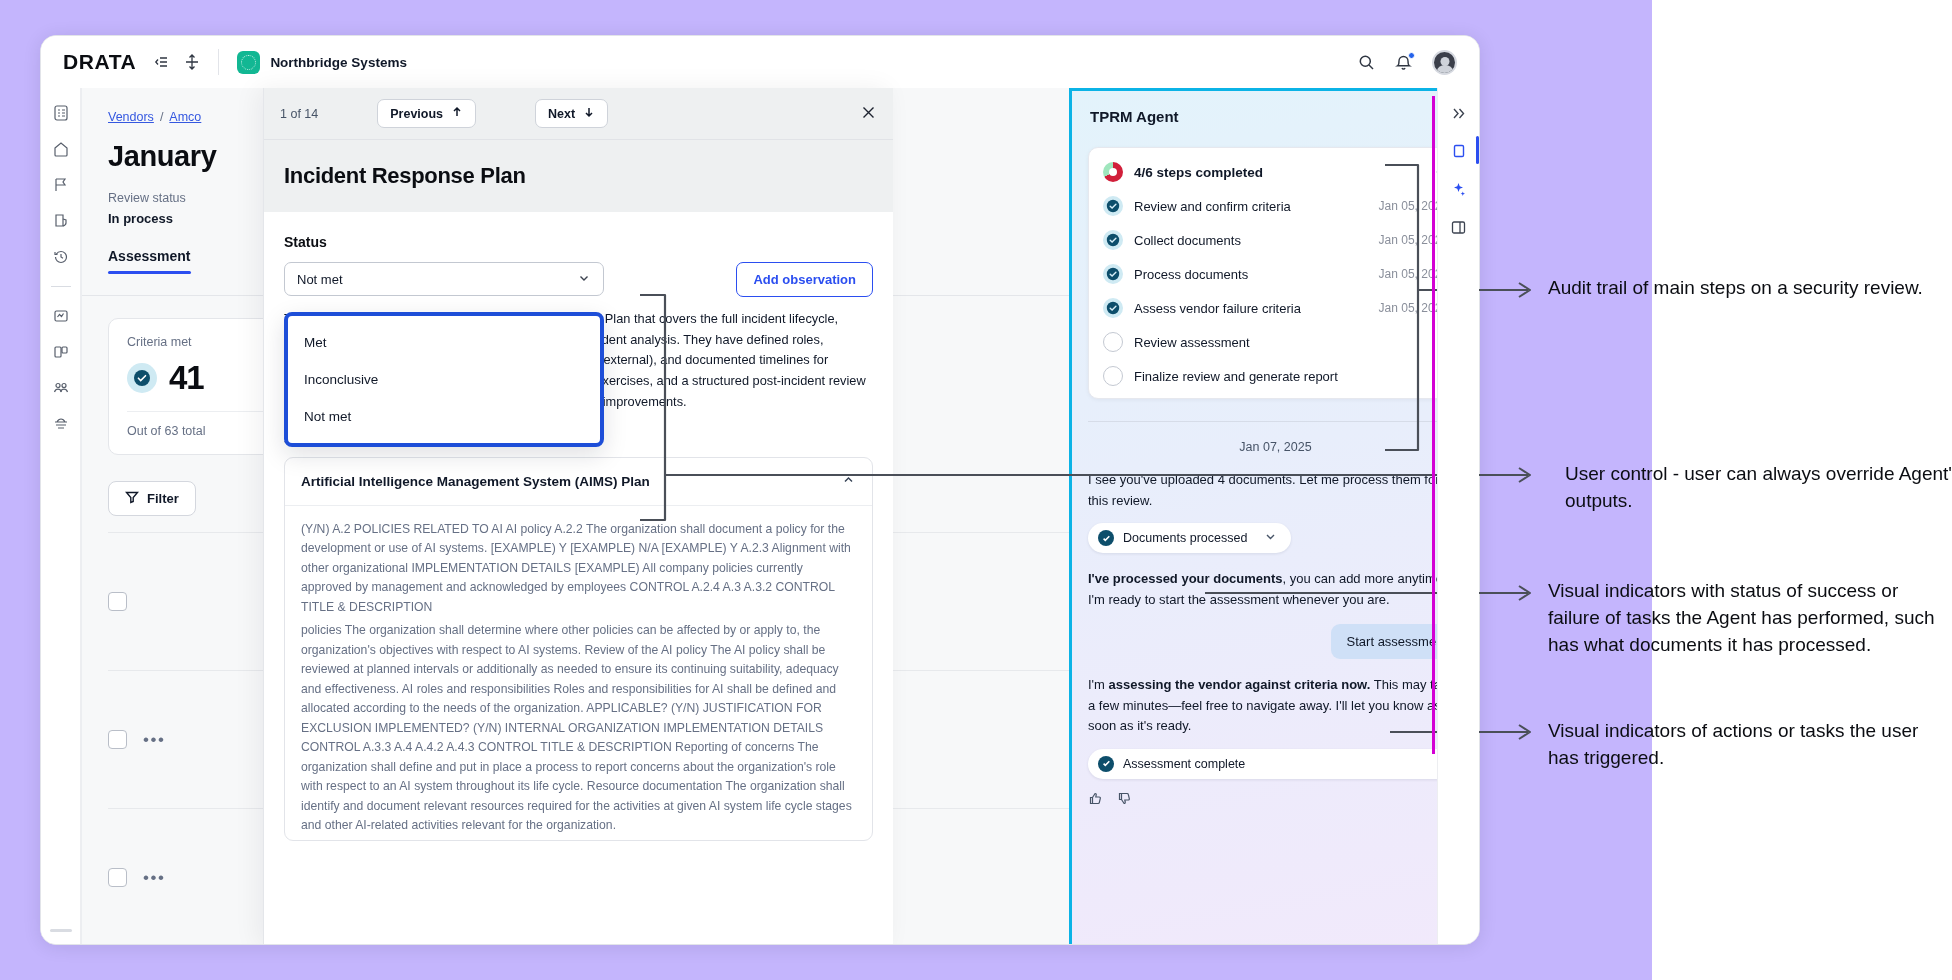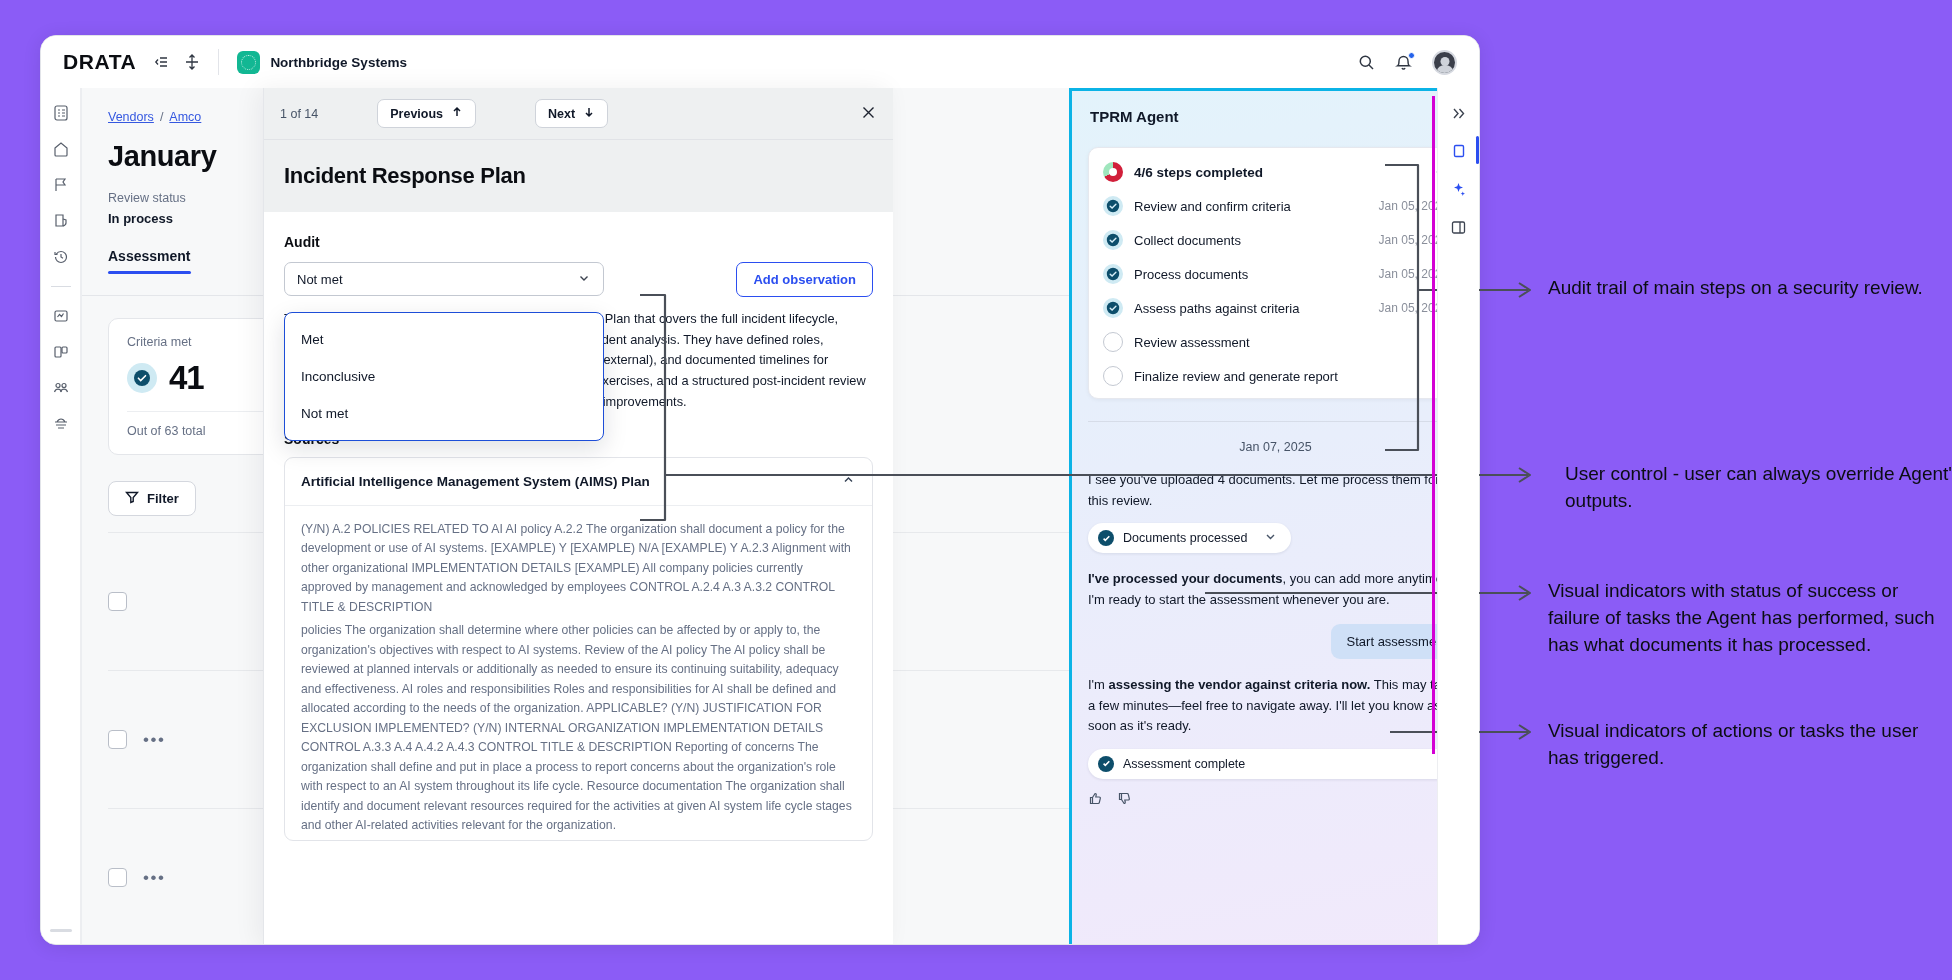--- a/index.html
+++ b/index.html
@@ -2,21 +2,21 @@
 <html><head>
 <meta charset="utf-8">
 <style>
   * { box-sizing: border-box; margin: 0; padding: 0; }
   html, body {
     width: 1952px; height: 980px;
     background: #ffffff;
     font-family: "Liberation Sans", sans-serif;
     overflow: hidden;
   }
-  .screen { position: relative; width: 1952px; height: 980px; background:#8b5cf6;text-decoration:underline; }
+  .screen { position: relative; width: 1652px; height: 980px; background:#c4b5fd;text-decoration:underline; }
 
   
   .app-window {
     position: absolute; left: 40px; top: 35px;
     width: 1440px; height: 910px;
     background: #ffffff;
     border-radius: 16px;
     border: 1px solid #e2e4e9;
     box-shadow: 0 2px 18px rgba(16,24,40,.10);
     overflow: hidden;
@@ -151,21 +151,21 @@
     width: 320px; height: 34px; border:1px solid #c3c8d1; border-radius:7px; background:#fff;
     display:flex; align-items:center; padding: 0 12px; font-size:13px; color:#101828; cursor:pointer;
   }
   .select-box .chev { margin-left:auto; color:#3c4350;}
   .add-obs-btn {
     border:1px solid #2b4ef0; color:#2b4ef0; background:#fff; border-radius:7px;
     padding:9px 16px; font-size:13px; font-weight:700; cursor:pointer;
   }
   .dropdown-menu {
     position:absolute; left: 20px; top: 100px; width: 320px; background:#fff;
-    border:1px solid #1d4ed8; border-radius:8px; box-shadow:0 8px 24px rgba(16,24,40,.13);
+    border:4px solid #1d4ed8; border-radius:8px; box-shadow:0 8px 24px rgba(16,24,40,.13);
     padding: 8px 0; z-index: 20;
   }
   .dd-item { padding: 11px 16px; font-size:13.5px; color:#101828; cursor:pointer;}
 
   .body-text {
     margin-top: 12px; font-size:12.8px; line-height:1.62; color:#101828;
   }
   .sources-label { font-size:14px; font-weight:700; color:#0b0d12; margin-top:18px;}
   .source-card {
     margin-top:10px; border:1px solid #e2e4e9; border-radius:9px; background:#fff; overflow:hidden;
@@ -445,21 +445,21 @@
             <span class="close-x">
               <svg width="17" height="17" viewBox="0 0 17 17" fill="none" stroke="currentColor" stroke-width="1.4">
                   <path d="M3.5 3.5l10 10M13.5 3.5l-10 10"></path>
                 </svg>
             </span>
           </div>
           <div class="detail-sub">
             <div class="detail-title">Incident Response Plan</div>
           </div>
           <div class="detail-body">
-            <div class="sec-label">Audit</div>
+            <div class="sec-label">Status</div>
             <div class="status-row">
               <div class="select-box">
                 <span>Not met</span>
                 <span class="chev">
                   <svg width="14" height="14" viewBox="0 0 14 14" fill="none" stroke="currentColor" stroke-width="1.4">
                       <path d="M3.5 5.5L7 9l3.5-3.5"></path>
                     </svg>
                 </span>
               </div>
               <button class="add-obs-btn">Add observation</button>
@@ -542,21 +542,21 @@
               <span class="step-label">Process documents</span>
               <span class="step-date">Jan 05, 2025</span>
             </div>
             <div class="step-row">
               <span class="step-check">
                 <svg width="14" height="14" viewBox="0 0 14 14" fill="currentColor">
                     <circle cx="7" cy="7" r="6.2"></circle>
                     <path d="M4.2 7.2l1.9 1.9 3.8-3.8" stroke="#d7eef7" stroke-width="1.4" fill="none" stroke-linecap="round"></path>
                   </svg>
               </span>
-              <span class="step-label">Assess paths against criteria</span>
+              <span class="step-label">Assess vendor failure criteria</span>
               <span class="step-date">Jan 05, 2025</span>
             </div>
             <div class="step-row">
               <span class="step-pending"></span>
               <span class="step-label">Review assessment</span>
               <span class="step-date"></span>
             </div>
             <div class="step-row">
               <span class="step-pending"></span>
               <span class="step-label">Finalize review and generate report</span>

